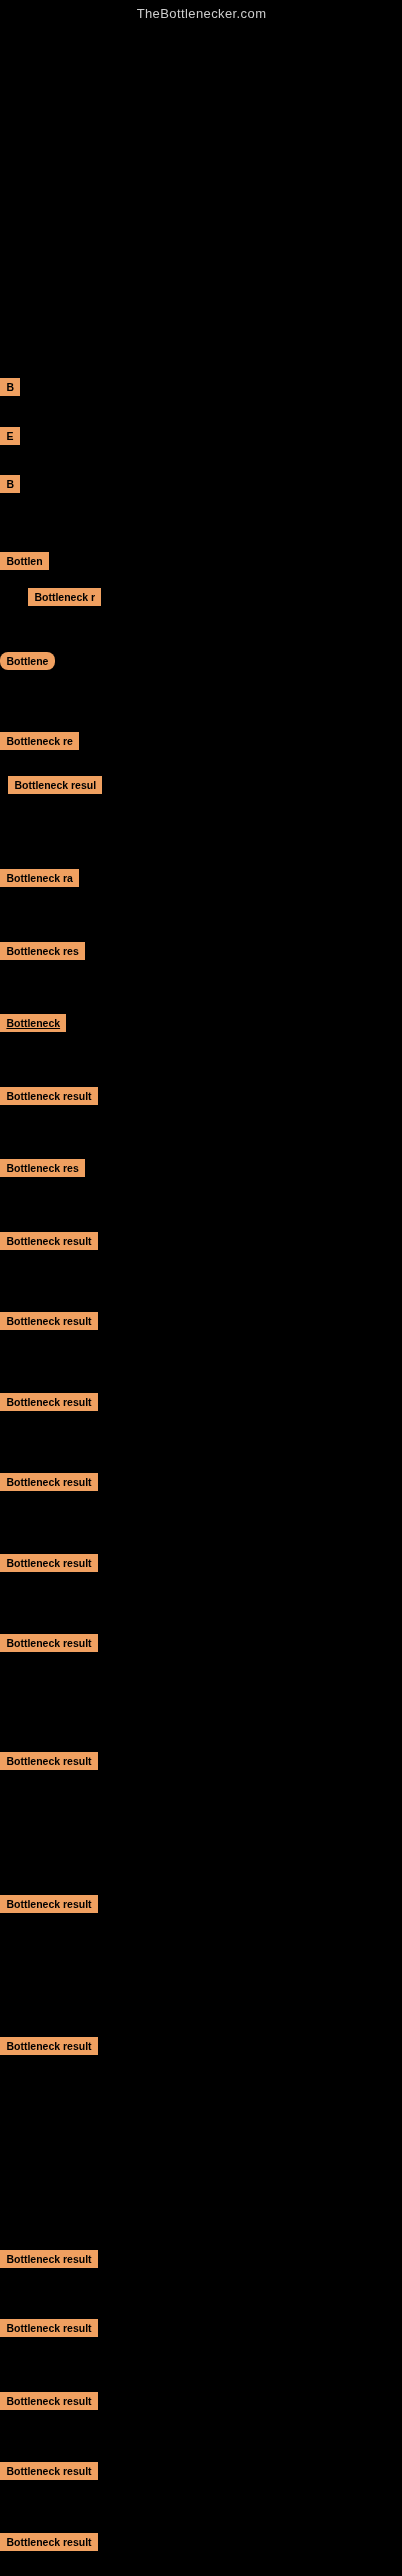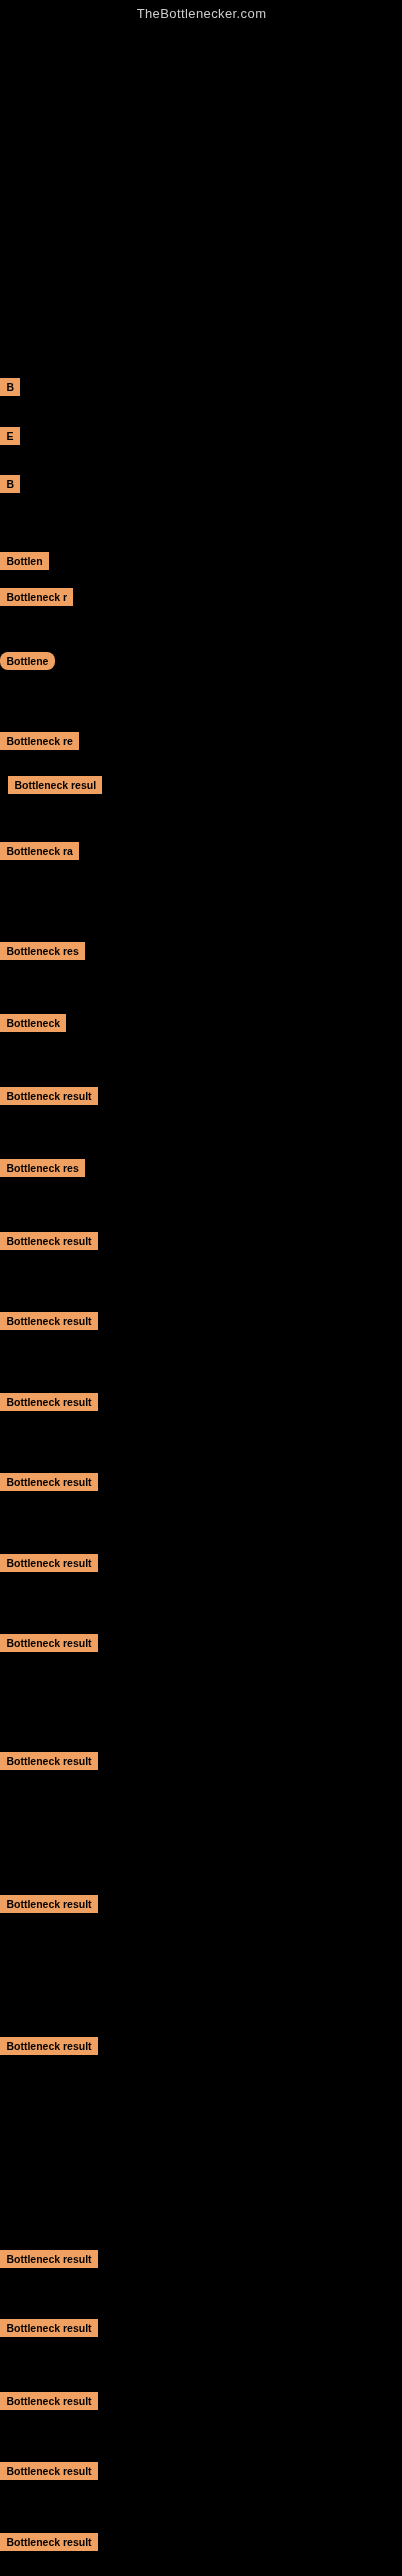--- a/index.html
+++ b/index.html
@@ -39,27 +39,27 @@
   </style>
 </head>
 <body>
 
 <div class="site-title">TheBottlenecker.com</div>
 
 <div class="bottleneck-label" style="top: 378px; max-width: 34px;">B</div>
 <div class="bottleneck-label" style="top: 427px; max-width: 32px;">E</div>
 <div class="bottleneck-label" style="top: 475px; max-width: 34px;">B</div>
 <div class="bottleneck-label" style="top: 552px; max-width: 68px;">Bottlen</div>
-<div class="bottleneck-label" style="top: 588px; max-width: 97px;">Bottleneck r</div>
+<div class="bottleneck-label" style="top: 588px; max-width: 97px; margin-left: 28px;">Bottleneck r</div>
 <div class="bottleneck-label" style="top: 652px; max-width: 79px; border-radius: 8px;">Bottlene</div>
 <div class="bottleneck-label" style="top: 732px; max-width: 105px;">Bottleneck re</div>
 <div class="bottleneck-label" style="top: 776px; max-width: 125px; margin-left: 8px;">Bottleneck resul</div>
-<div class="bottleneck-label" style="top: 842px; max-width: 105px; text-align: center;">Bottleneck ra</div>
+<div class="bottleneck-label" style="top: 869px; max-width: 105px; text-align: center;">Bottleneck ra</div>
 <div class="bottleneck-label" style="top: 942px; max-width: 113px;">Bottleneck res</div>
-<div class="bottleneck-label" style="top: 1014px; max-width: 89px;">Bottleneck</div>
+<div class="bottleneck-label" style="top: 1014px; max-width: 89px; text-decoration: underline;">Bottleneck</div>
 <div class="bottleneck-label" style="top: 1087px; max-width: 129px;">Bottleneck result</div>
 <div class="bottleneck-label" style="top: 1159px; max-width: 113px;">Bottleneck res</div>
 <div class="bottleneck-label" style="top: 1232px; max-width: 129px;">Bottleneck result</div>
 <div class="bottleneck-label" style="top: 1312px; max-width: 129px;">Bottleneck result</div>
 <div class="bottleneck-label" style="top: 1393px; max-width: 129px;">Bottleneck result</div>
 <div class="bottleneck-label" style="top: 1473px; max-width: 129px;">Bottleneck result</div>
 <div class="bottleneck-label" style="top: 1554px; max-width: 129px;">Bottleneck result</div>
 <div class="bottleneck-label" style="top: 1634px; max-width: 129px;">Bottleneck result</div>
 <div class="bottleneck-label" style="top: 1752px; max-width: 129px;">Bottleneck result</div>
 <div class="bottleneck-label" style="top: 1895px; max-width: 129px;">Bottleneck result</div>

